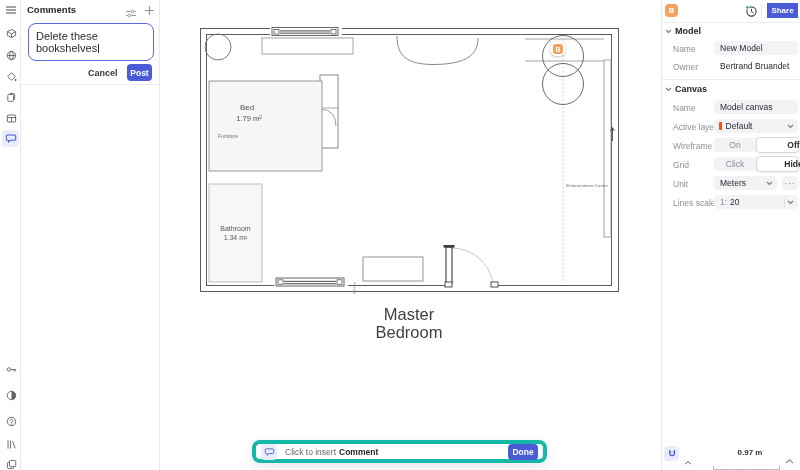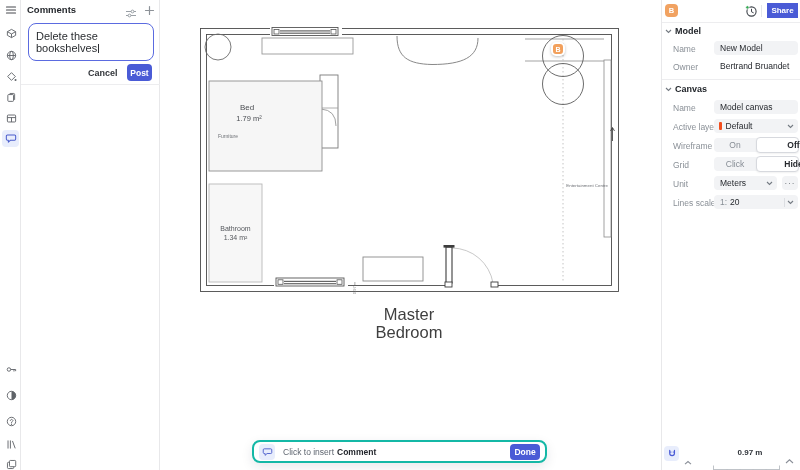--- a/index.html
+++ b/index.html
@@ -27,21 +27,21 @@
 
   
   #canvas{left:160px;top:0;width:501px;height:470px;background:#fff;}
 
   
   #collab-badge{left:551px;top:42px;width:14px;height:14px;border-radius:5px;border:2px solid #fff;
                 box-shadow:0 1px 3px rgba(0,0,0,.25);display:flex;align-items:center;justify-content:center;
                 font-size:7px;font-weight:bold;color:#fff;}
 
   
-  #comment-toolbar{left:252px;top:440px;width:295px;height:23px;background:#fff;border:2px solid #14b8a6;
+  #comment-toolbar{left:252px;top:440px;width:295px;height:23px;background:#fff;border:4px solid #14b8a6;
                    border-radius:8px;box-shadow:0 4px 12px rgba(25,30,60,.10);display:flex;align-items:center;padding:0 5px;}
   .ct-icon{width:16px;height:16px;background:#e8edfc;border-radius:4px;display:flex;align-items:center;justify-content:center;}
   .ct-hint{margin-left:8px;font-size:8.5px;color:#5f6670;}
   .ct-hint b{color:#23262c;margin-left:3px;}
   .ct-done{margin-left:auto;width:30px;height:16px;border-radius:4px;display:flex;align-items:center;justify-content:center;
            font-size:8.5px;font-weight:600;color:#fff;cursor:pointer;}
 
   
   #right-panel{left:661px;top:0;width:139px;height:470px;background:#fff;border-left:1px solid #e8e8ea;}
   .rp-avatar{position:absolute;left:3px;top:4px;width:13px;height:13px;border-radius:4px;color:#fff;

